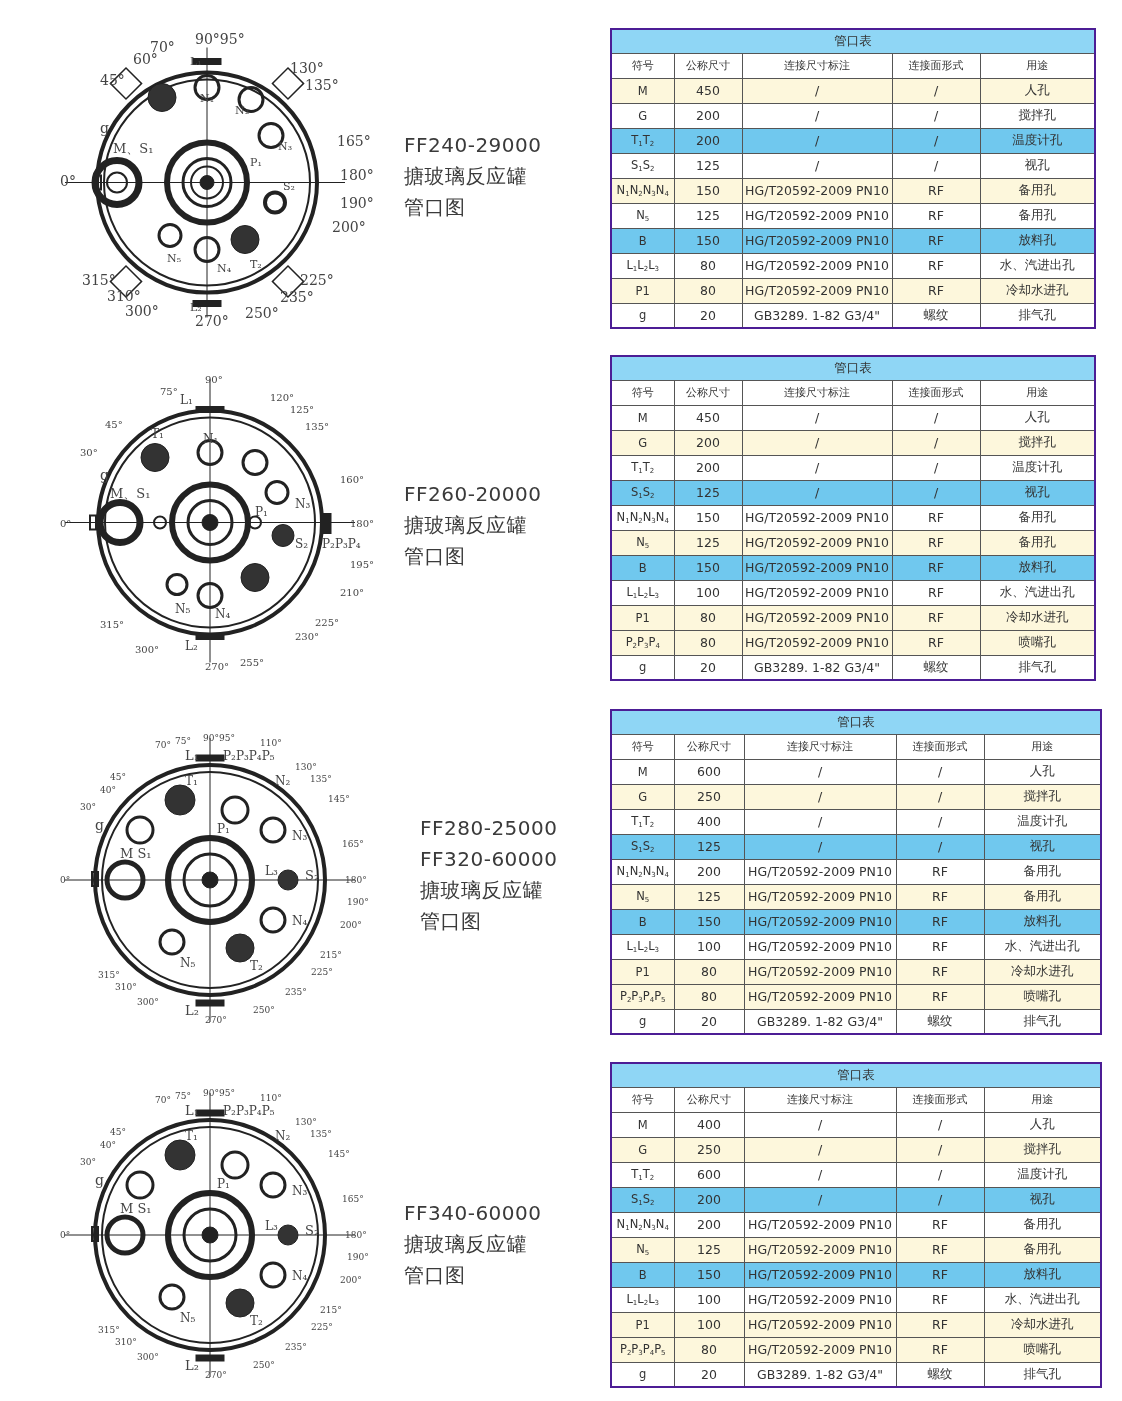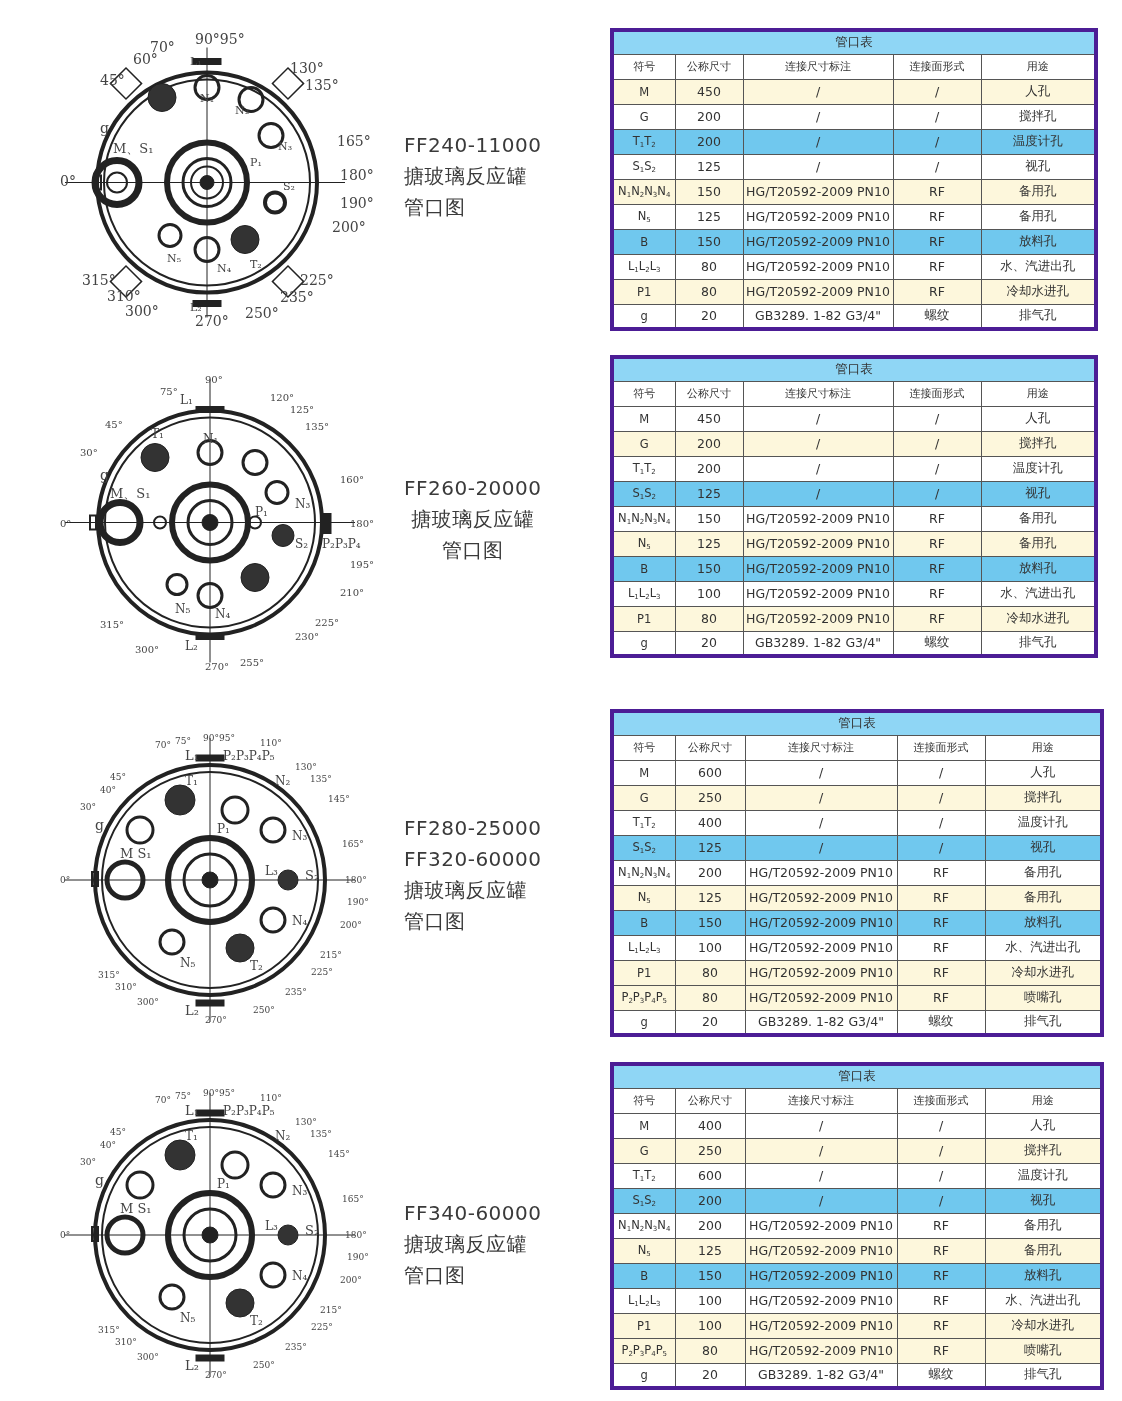--- a/index.html
+++ b/index.html
@@ -11,21 +11,21 @@
   .section { position: absolute; left: 0; width: 1122px; }
   .diagram { position: absolute; left: 55px; width: 330px; height: 310px; }
   .diagram svg { width: 100%; height: 100%; }
   .model-text {
     position: absolute; left: 404px;
     font-size: 20px; line-height: 31px; color: #3a3a3a; letter-spacing: 0.5px;
   }
   table.nozzle {
     position: absolute; left: 610px; border-collapse: collapse;
     font-size: 12.5px; color: #333; table-layout: fixed;
-    border: 4px solid #4c1d95;
+    border: 2px solid #4c1d95;
   }
   table.nozzle td {
     border: 1.5px solid #555; text-align: center; height: 25px;
     white-space: nowrap; overflow: hidden; padding: 0 2px;
   }
   table.nozzle td.title { background: #8fd6f5; height: 24px; }
   table.nozzle tr.hdr td { background: #fff; font-size: 11px; }
   tr.yellow td { background: #fdf7dc; }
   tr.blue td { background: #70c8ee; }
   tr.white td { background: #ffffff; }
@@ -94,21 +94,21 @@
         <text x="112" y="234" font-size="11">N₅</text>
           <text x="58" y="125" font-size="13">M、S₁</text>
         <text x="45" y="105" font-size="14">g</text>
           <text x="195" y="240" font-size="11">T₂</text>
         <text x="228" y="162" font-size="11">S₂</text>
           <text x="195" y="138" font-size="11">P₁</text>
       </g>
     </svg>
   </div>
   <div class="model-text" style="top:130px;">
-    <div>FF240-11000</div>
+    <div>FF240-29000</div>
     <div>搪玻璃反应罐</div>
     <div>管口图</div>
   </div>
   <table class="nozzle" style="top:28px;width:484px;">
     <colgroup>
         <col style="width:63px">
         <col style="width:68px">
         <col style="width:150px">
         <col style="width:88px">
         <col style="width:115px">
@@ -254,21 +254,21 @@
           <text x="120" y="245" font-size="12">N₅</text>
         <text x="96" y="70" font-size="12">T₁</text>
           <text x="55" y="130" font-size="13">M、S₁</text>
         <text x="45" y="112" font-size="14">g</text>
           <text x="240" y="180" font-size="12">S₂</text>
         <text x="200" y="148" font-size="12">P₁</text>
           <text x="267" y="180" font-size="12">P₂P₃P₄</text>
       </g>
     </svg>
   </div>
-  <div class="model-text" style="top:133px;text-align:center;">
+  <div class="model-text" style="top:139px;">
     <div>FF260-20000</div>
     <div>搪玻璃反应罐</div>
     <div>管口图</div>
   </div>
   <table class="nozzle" style="top:15px;width:484px;">
     <colgroup>
         <col style="width:63px">
         <col style="width:68px">
         <col style="width:150px">
         <col style="width:88px">
@@ -342,20 +342,27 @@
           <td>HG/T20592-2009  PN10</td>
           <td>RF</td>
           <td>水、汽进出孔</td>
         </tr>
         <tr class="yellow">
           <td class="sym">P1</td>
           <td>80</td>
           <td>HG/T20592-2009  PN10</td>
           <td>RF</td>
           <td>冷却水进孔</td>
+        </tr>
+        <tr class="yellow">
+          <td class="sym">P<sub>2</sub>P<sub>3</sub>P<sub>4</sub></td>
+          <td>80</td>
+          <td>HG/T20592-2009  PN10</td>
+          <td>RF</td>
+          <td>喷嘴孔</td>
         </tr>
         <tr class="white">
           <td class="sym">g</td>
           <td>20</td>
           <td>GB3289. 1-82  G3/4"</td>
           <td>螺纹</td>
           <td>排气孔</td>
         </tr>
       </tbody>
   </table>
@@ -419,21 +426,21 @@
           <text x="195" y="240" font-size="12">T₂</text>
         <text x="65" y="128" font-size="13">M S₁</text>
           <text x="40" y="100" font-size="14">g</text>
         <text x="250" y="150" font-size="13">S₂</text>
           <text x="162" y="103" font-size="12">P₁</text>
         <text x="168" y="30" font-size="12">P₂P₃P₄P₅</text>
           <text x="210" y="145" font-size="12">L₃</text>
       </g>
     </svg>
   </div>
-  <div class="model-text" style="top:118px;">
+  <div class="model-text" style="top:118px;margin-left:16px;">
     <div>FF280-25000</div>
     <div>FF320-60000</div>
     <div>搪玻璃反应罐</div>
     <div>管口图</div>
   </div>
   <table class="nozzle" style="top:14px;width:490px;">
     <colgroup>
         <col style="width:63px">
         <col style="width:70px">
         <col style="width:152px">

